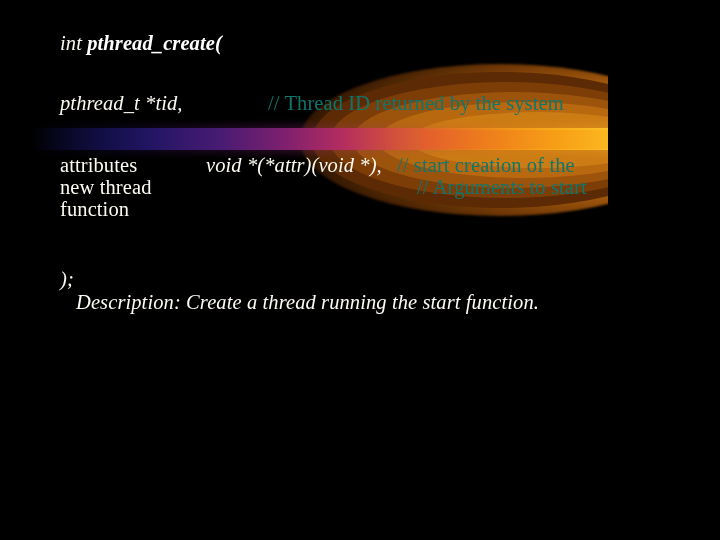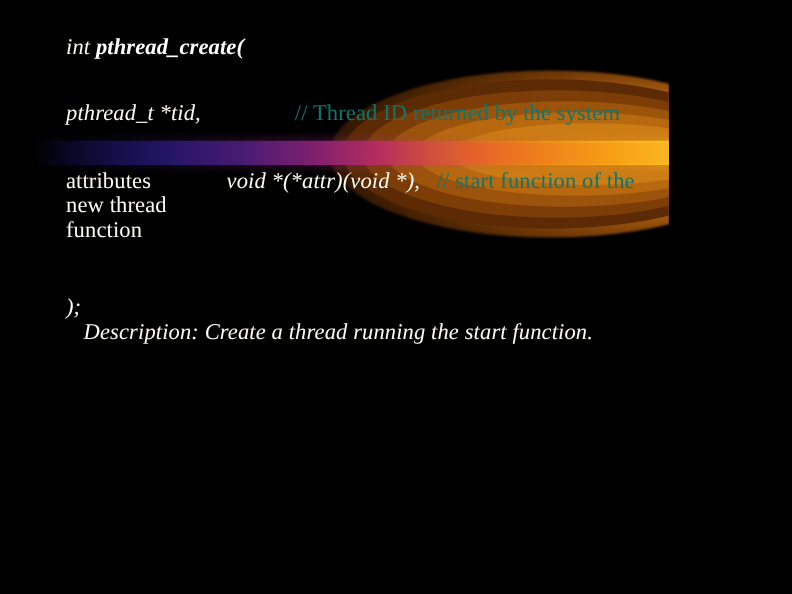--- a/index.html
+++ b/index.html
@@ -181,23 +181,24 @@
   <div class="content">
 
     <div class="line sig"><span class="kw">int </span><span class="fn">pthread_create(</span></div>
 
     <div class="line row1-code code">pthread_t *tid,</div>
     <div class="line row1-cmt comment">// Thread ID returned by the system</div>
 
 
     <div class="line row3-lbl plain">attributes</div>
     <div class="line row3-code code">void *(*attr)(void *),</div>
-    <div class="line row3-cmt comment">// start function of the</div>
+    <div class="line row3-cmt comment">// start creation of the</div>
 
     <div class="line row4-lbl plain">new thread</div>
+    <div class="line row4-cmt comment">// Arguments to start</div>
 
     <div class="line row5-lbl plain">function</div>
 
     <div class="line close">);</div>
 
     <div class="line descr">Description: Create a thread running the start function.</div>
 
   </div>
 </div>
 

